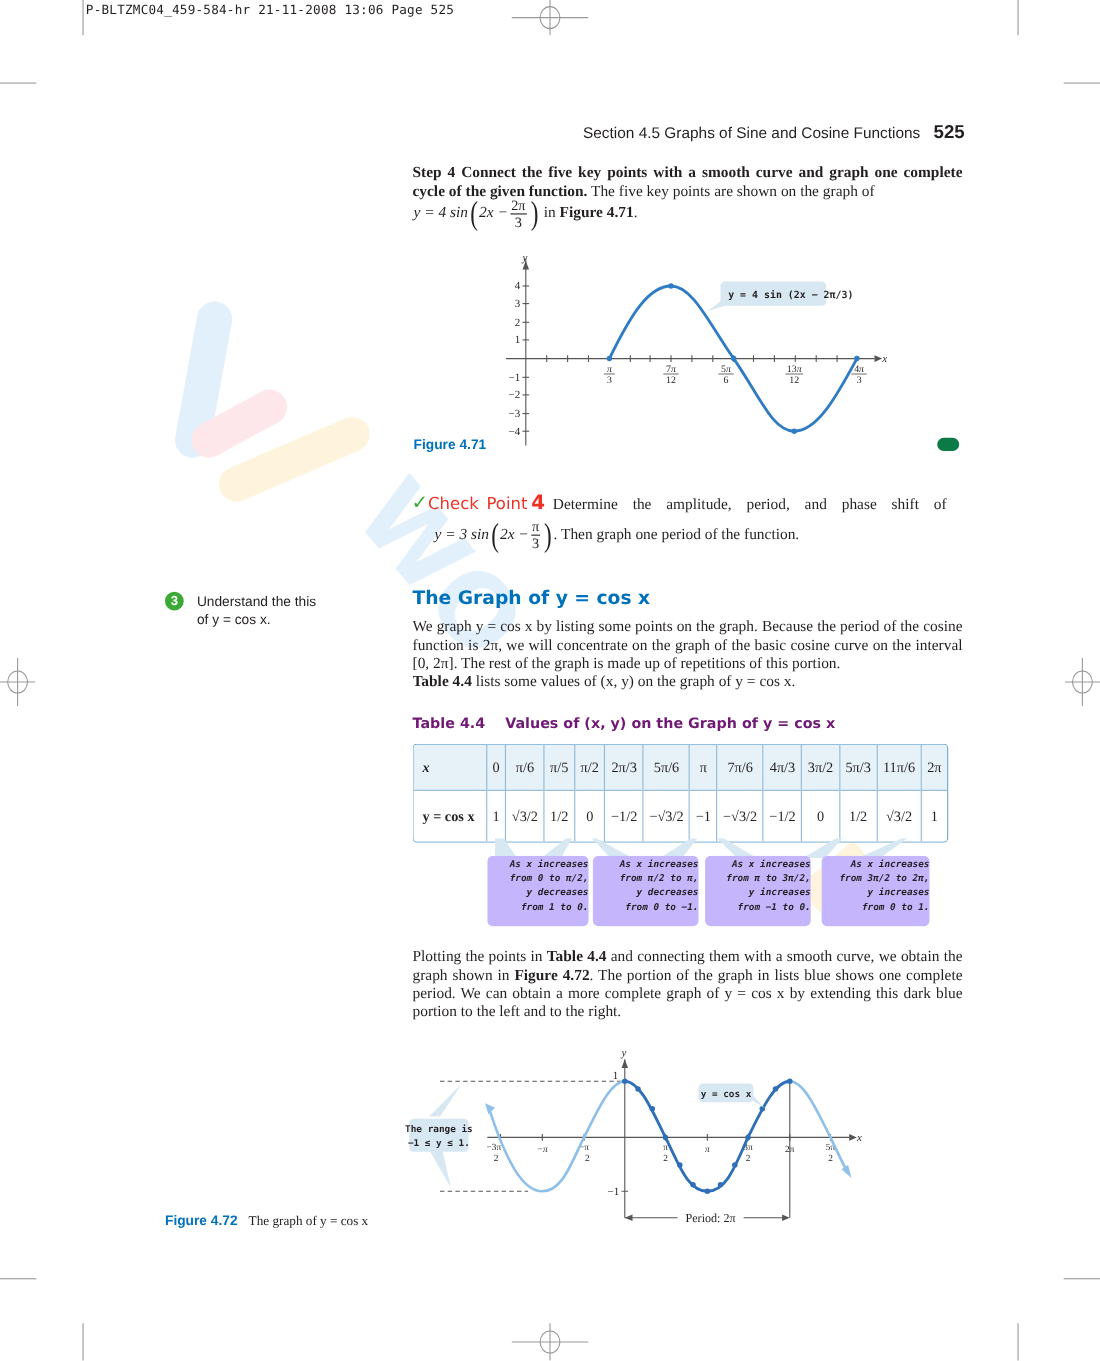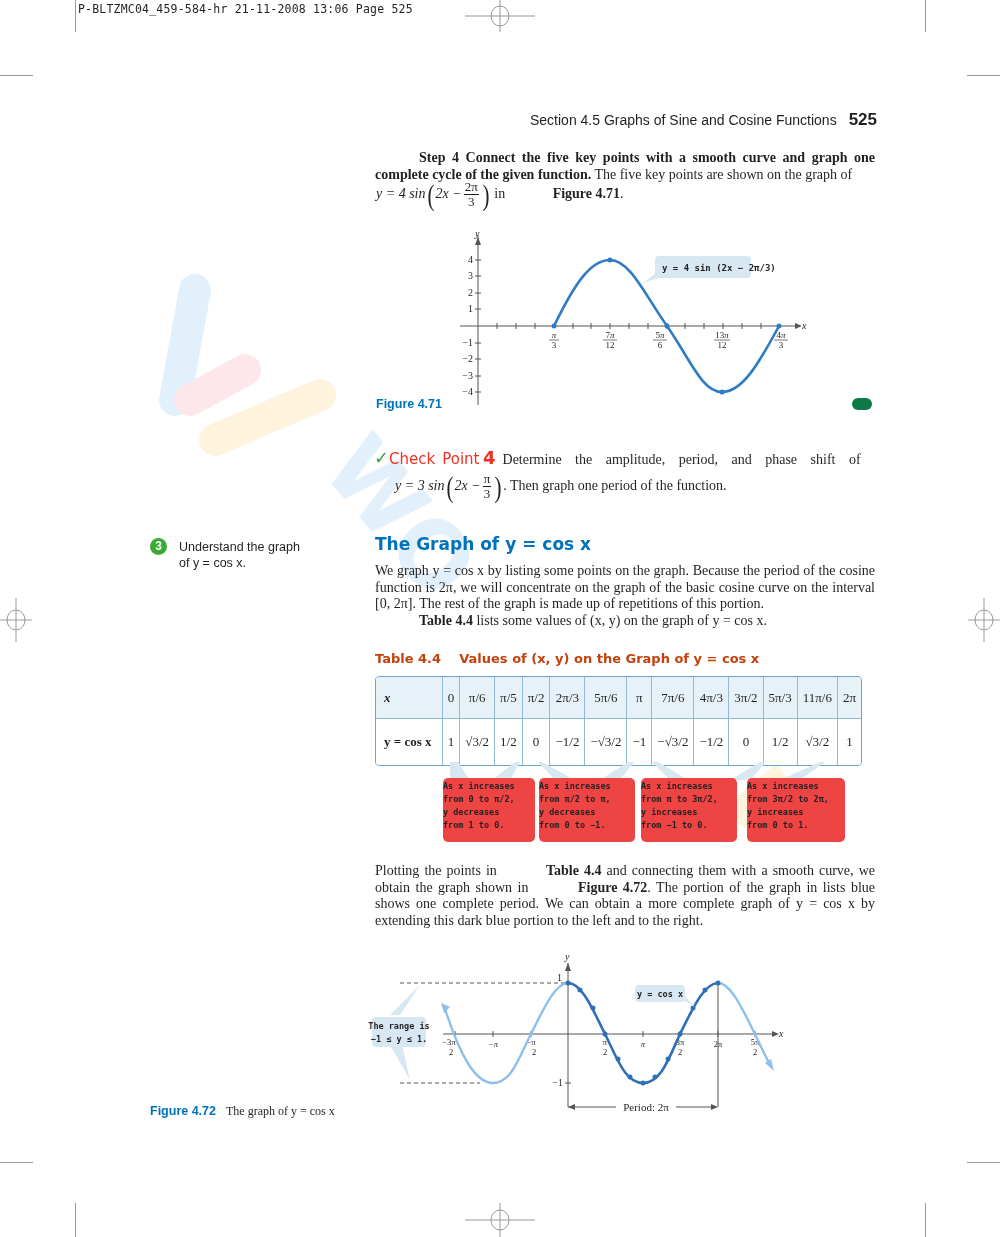--- a/index.html
+++ b/index.html
@@ -5,35 +5,35 @@
   html, body { margin:0; padding:0; background:#fff; }
   body { width:1000px; height:1237px; position:relative; overflow:hidden; font-family:"Liberation Serif", serif; color:#231f20; }
   .abs { position:absolute; }
   .mono { font-family:"DejaVu Sans Mono", monospace; }
   .sans { font-family:"Liberation Sans", sans-serif; }
   .slug { left:78px; top:2px; font-size:11.5px; letter-spacing:0.2px; }
   .cropline { background:#9a9a9a; }
   .runhead { left:530px; top:110px; font-size:14px; color:#231f20; }
   .runhead .pg { font-weight:bold; font-size:17px; margin-left:12px; }
   .para { font-size:14px; line-height:16.5px; text-align:justify; }
-  .para b { font-weight:bold;margin-left:44px; }
+  .para b { font-weight:bold; }
   .frac { display:inline-block; vertical-align:middle; text-align:center; line-height:14px; margin:0 2px; }
   .frac .n { display:block; border-bottom:1px solid #231f20; padding:0 1px; font-size:13px; }
   .frac .d { display:block; font-size:13px; }
   .bigparen { font-size:30px; font-weight:200; vertical-align:middle; line-height:20px; transform:scaleX(0.7); display:inline-block; }
   .fig-label { color:#0072bc; font-family:"Liberation Sans", sans-serif; font-weight:bold; font-size:12.5px; }
   .fig-cap { font-size:12px; margin-left:10px; }
   .cp-check { color:#ee3124; font-family:"DejaVu Sans", sans-serif; font-size:15px; }
   .section-title { color:#0072bc; font-family:"DejaVu Sans", sans-serif; font-weight:bold; font-size:17px; }
-  .table-title { color:#c2410c; font-family:"DejaVu Sans", sans-serif; font-weight:bold; font-size:13px; }
+  .table-title { color:#701a75; font-family:"DejaVu Sans", sans-serif; font-weight:bold; font-size:13px; }
   table.vals { border-collapse:collapse; font-size:13px; }
   table.vals td { border-left:1px solid #8fb9d6; text-align:center; padding:0 5px; }
   table.vals tr.r1 td { background:#e6f1f8; height:41px; }
   table.vals tr.r2 td { background:#fff; height:46px; border-top:1px solid #8fb9d6; }
-  .callout { background:#ef4444; border-radius:5px; font-family:"DejaVu Sans Mono", monospace; font-size:8.5px; font-weight:bold; text-align:left; line-height:13px; color:#231f20; }
+  .callout { background:#c4b5fd; border-radius:5px; font-family:"DejaVu Sans Mono", monospace; font-size:8.5px; font-weight:bold; text-align:right; line-height:13px; color:#231f20;font-style:italic; }
   .obj-num { display:inline-block; width:17px; height:17px; border-radius:50%; background:#3aaa35; color:#fff; font-family:"Liberation Sans", sans-serif; font-weight:bold; font-size:12px; text-align:center; line-height:17px; }
   .obj-text { font-family:"Liberation Sans", sans-serif; font-size:12.5px; line-height:16px; }
 </style>
 </head>
 <body>
 
 <svg class="abs" style="left:0;top:0;" width="1000" height="1237">
   <g opacity="0.18" stroke-linecap="round" fill="none">
     <line x1="195" y1="290" x2="175" y2="400" stroke="#58a8e6" stroke-width="32"></line>
     <line x1="190" y1="400" x2="245" y2="370" stroke="#f07a8a" stroke-width="32"></line>
@@ -164,21 +164,21 @@
 <div class="abs para" style="left:374px;top:450px;width:501px;">
   <span class="cp-check" style="color:#3aaa35;font-size:18px;">✓</span><span class="cp-check">Check</span>&nbsp;&nbsp;<span class="cp-check">Point</span>&nbsp;<span class="cp-check" style="font-weight:bold;font-size:18px;">4</span>&nbsp;&nbsp;<span style="word-spacing:10px;">Determine the amplitude, period, and phase shift of</span>
 </div>
 <div class="abs para" style="left:395px;top:472px;white-space:nowrap;">
   <i>y = 3 sin</i><span class="bigparen">(</span><i>2x −</i><span class="frac"><span class="n">π</span><span class="d">3</span></span><span class="bigparen">)</span><span>. Then graph one period of the function.</span>
 </div>
 
 <div class="abs" style="left:150px;top:538px;">
   <span class="obj-num abs" style="left:0;top:0;">3</span>
   <div class="obj-text abs" style="left:29px;top:1px;width:150px;">
-    <div>Understand the graph</div>
+    <div>Understand the this</div>
     <div>of y = cos x.</div>
   </div>
 </div>
 
 <div class="abs section-title" style="left:375px;top:534px;">The Graph of y = cos x</div>
 <div class="abs para" style="left:375px;top:563px;width:500px;">
   <span>We graph y = cos x by listing some points on the graph. Because the period of the cosine function is 2π, we will concentrate on the graph of the basic cosine curve on the interval [0, 2π]. The rest of the graph is made up of repetitions of this portion.</span><br><b>Table 4.4</b><span> lists some values of (x, y) on the graph of y = cos x.</span>
 </div>
 
 <div class="abs table-title" style="left:375px;top:651px;">

